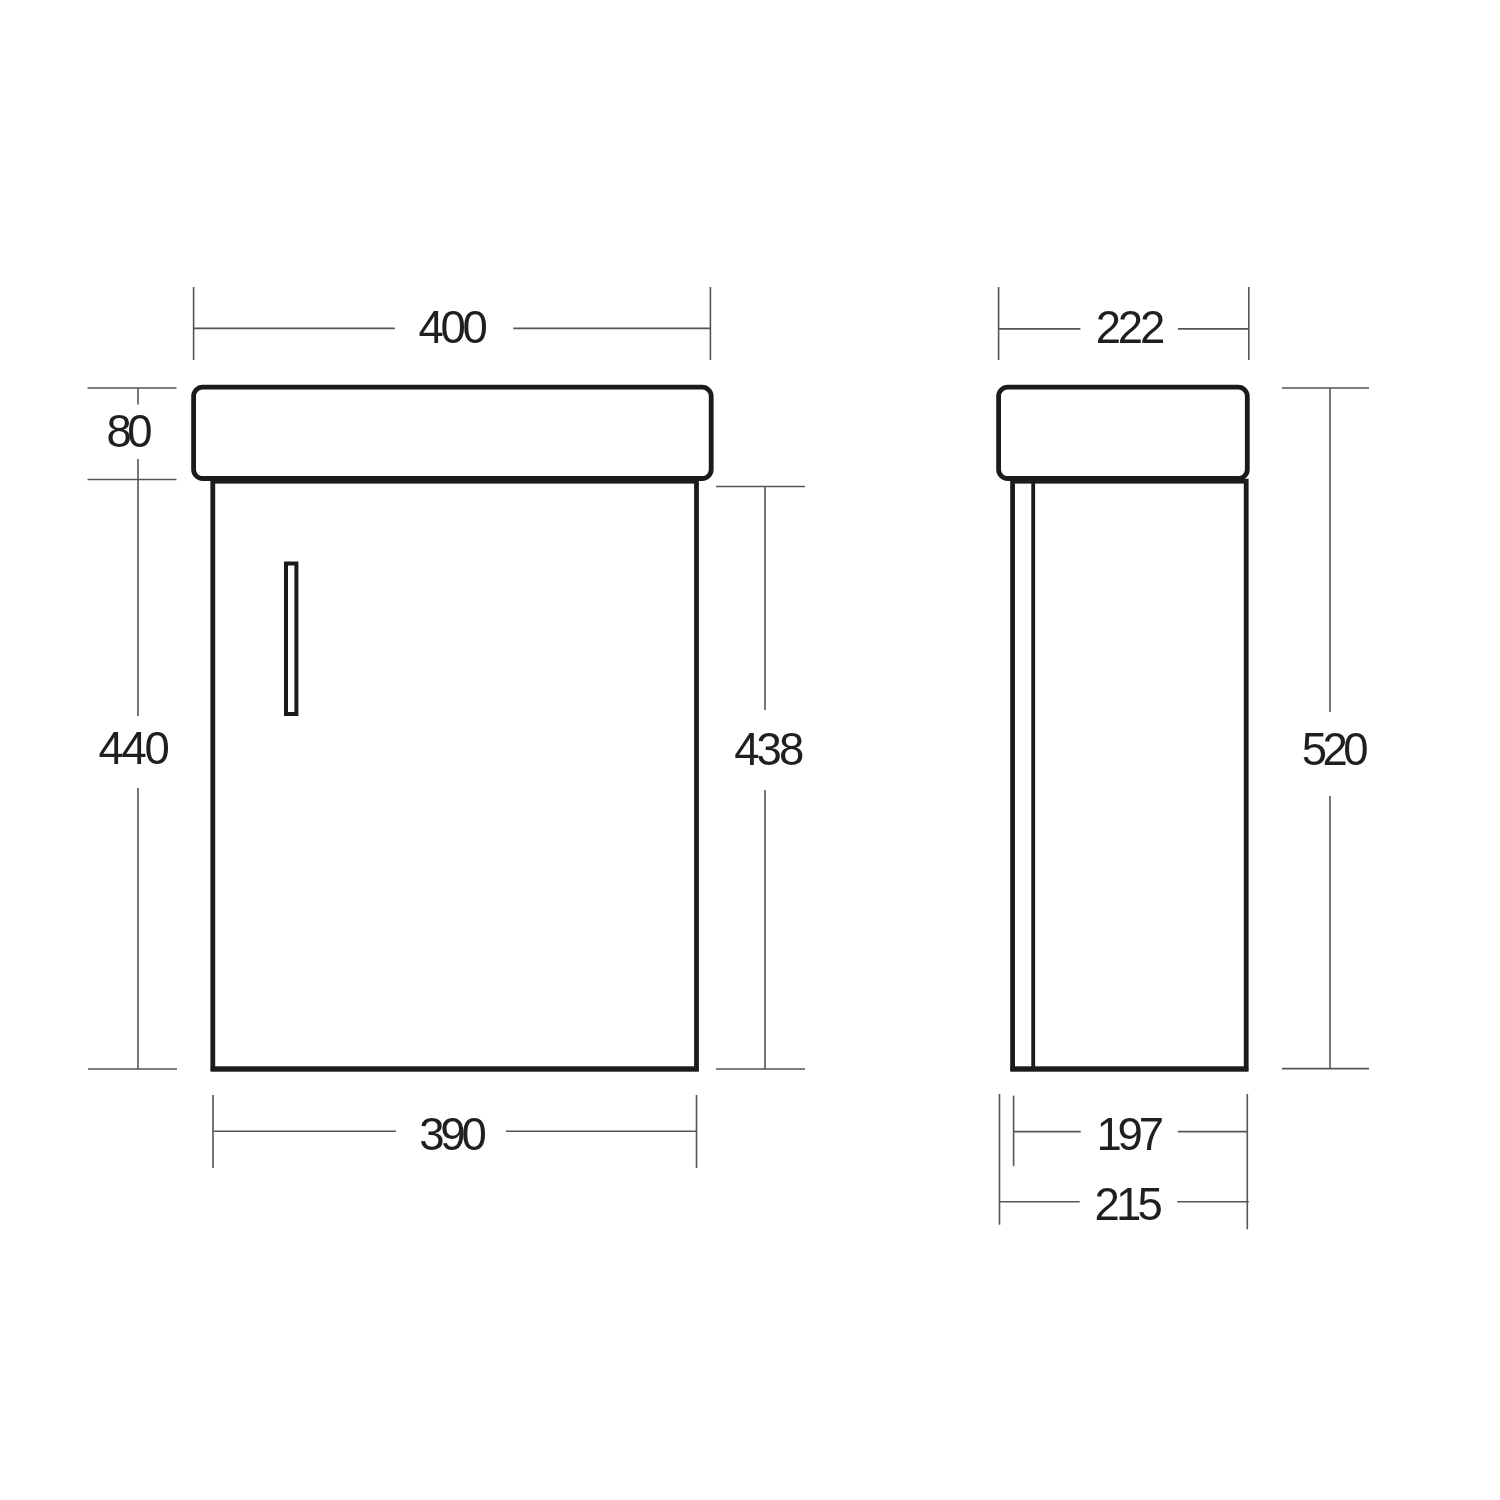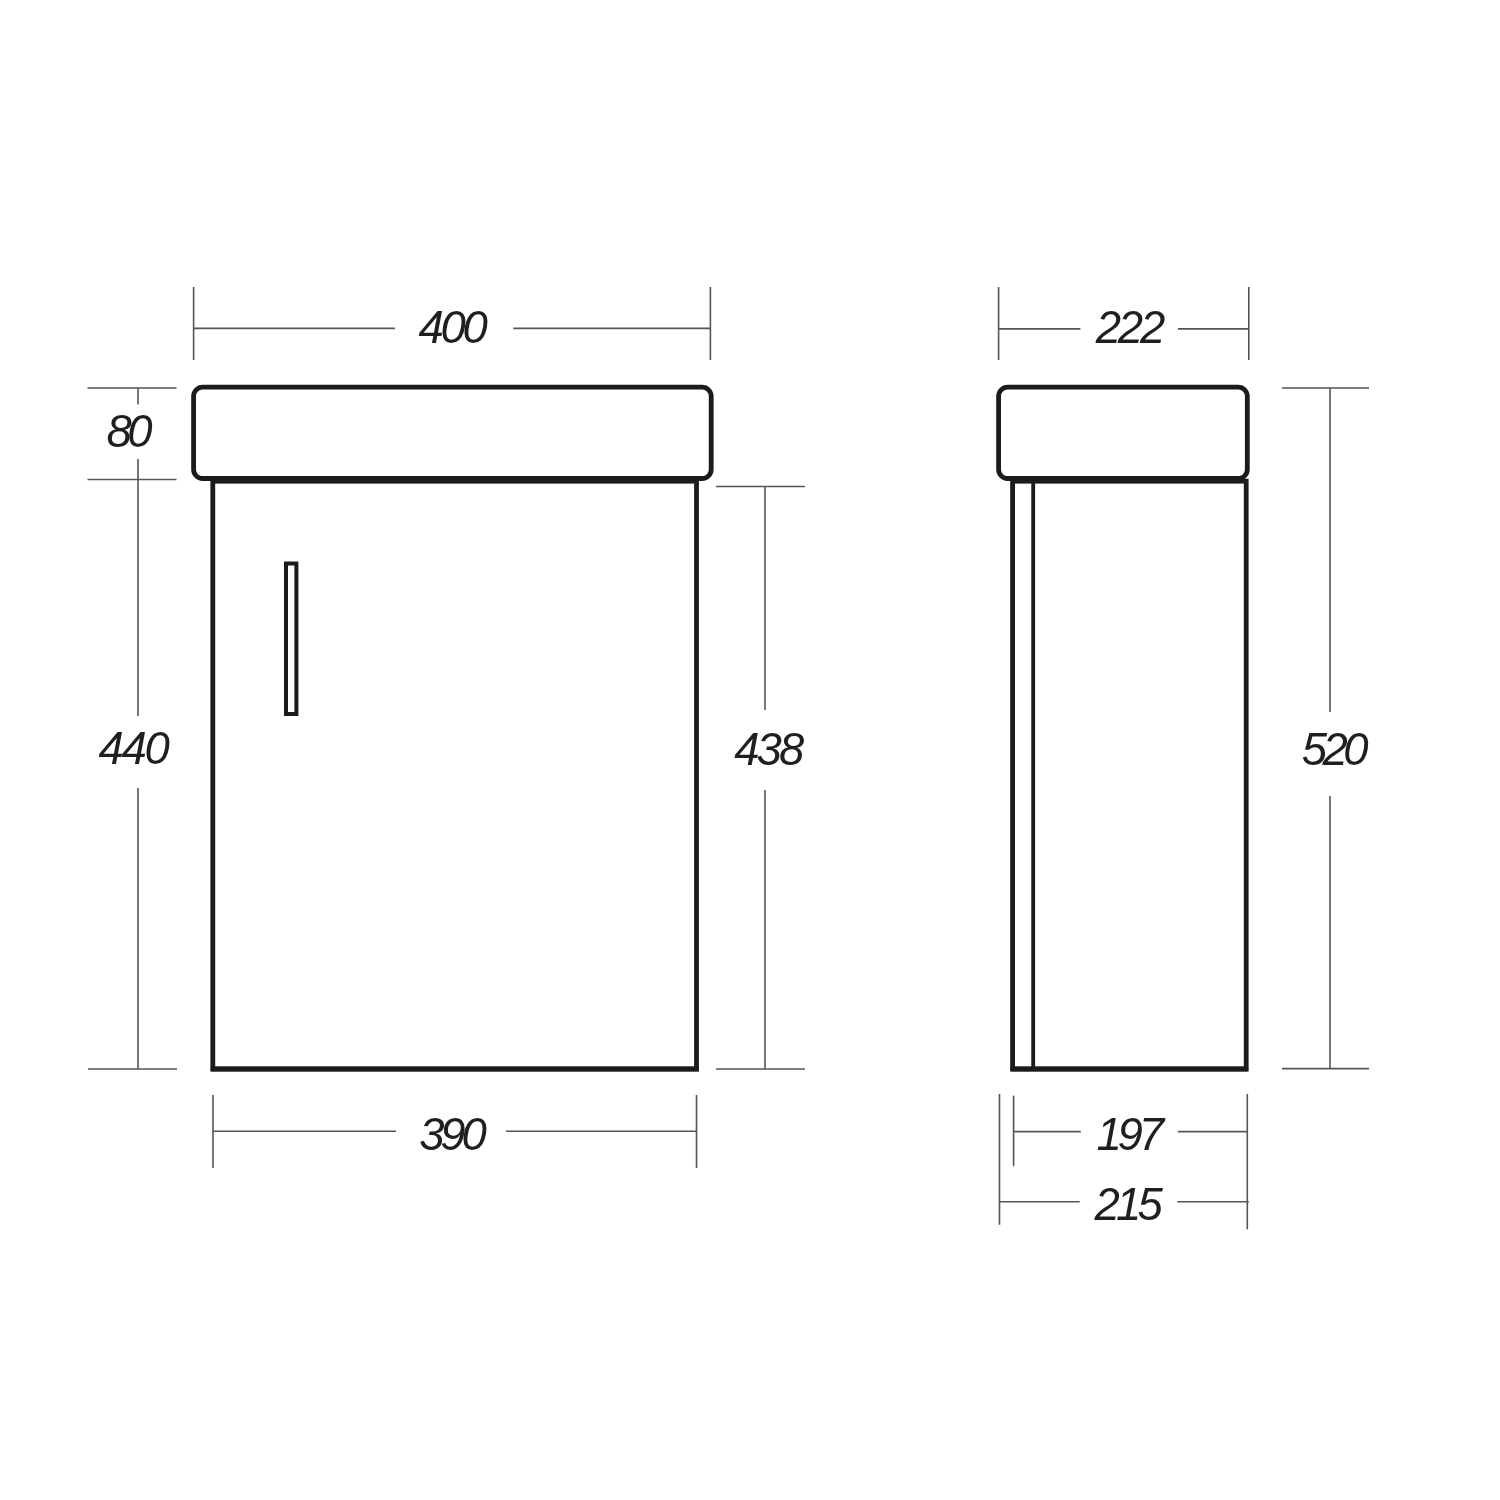--- a/index.html
+++ b/index.html
@@ -1,16 +1,16 @@
 <!DOCTYPE html>
 <html><head>
 <meta charset="utf-8">
 <style>
   html,body{margin:0;padding:0;background:#ffffff;}
-  .page{width:1500px;height:1500px;position:relative;background:#ffffff;font-style:italic;}
+  .page{width:1500px;height:1500px;position:relative;background:#ffffff;}
   text{font-family:"Liberation Sans",sans-serif;fill:#1f1f1f;}
 </style>
 </head>
 <body>
 <div class="page">
 <svg width="1500" height="1500" viewBox="0 0 1500 1500">
 
   <rect x="0" y="0" width="1500" height="1500" fill="#ffffff"></rect>
 
   <g fill="none" stroke="#1b1b1b" stroke-width="4.8">

